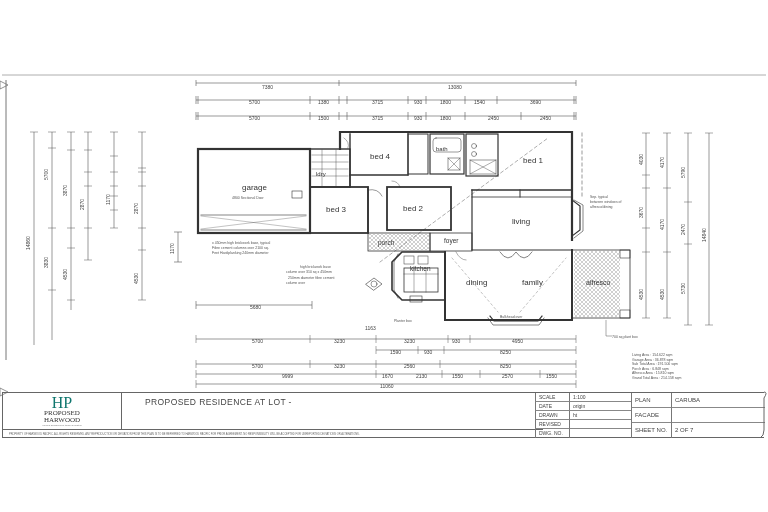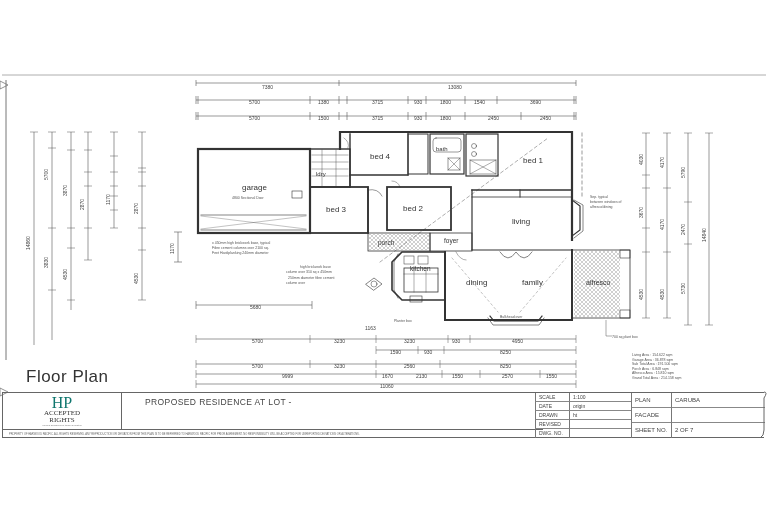--- a/index.html
+++ b/index.html
@@ -375,38 +375,37 @@
       <text x="382" y="378">1670</text>
       <text x="416" y="378">2130</text>
       <text x="452" y="378">1550</text>
       <text x="502" y="378">2570</text>
       <text x="546" y="378">1550</text>
       <text x="380" y="388">11060</text>
     </g>
   </svg>
 
   
-  <div class="title-floor">Floor Plan</div>
 
   
   <div class="areas">
     <div>Living Area : 154.622 sqm</div>
     <div>Garage Area : 36.878 sqm</div>
     <div>Sub Total Area : 191.500 sqm</div>
     <div>Porch Area : 6.848 sqm</div>
     <div>Alfresco Area : 15.810 sqm</div>
     <div>Grand Total Area : 214.158 sqm</div>
   </div>
 
   
   <div class="titleblock">
     <div class="tb-logo">
       <div class="mark">HP</div>
-      <div class="name">ACCEPTED</div>
-      <div class="name">RIGHTS</div>
+      <div class="name">PROPOSED</div>
+      <div class="name">HARWOOD</div>
       <div class="tag">Homes designed for today's lifestyle</div>
     </div>
     <div class="tb-project">PROPOSED RESIDENCE AT LOT -</div>
     <div class="tb-footer">PROPERTY OF HARWOOD PACIFIC. ALL RIGHTS RESERVED. ANY REPRODUCTION OR DEVIATION FROM THIS PLAN IS TO BE REFERRED TO HARWOOD PACIFIC FOR PRIOR AGREEMENT. NO RESPONSIBILITY WILL BE ACCEPTED FOR UNREPORTED DEVIATIONS OR ALTERATIONS.</div>
 
     <div class="tb-grid">
       <div class="tb-cell" style="left:0;top:0;width:34px;height:9px;">SCALE</div>
       <div class="tb-cell" style="left:34px;top:0;width:62px;height:9px;">1:100</div>
       <div class="tb-cell" style="left:0;top:9px;width:34px;height:9px;">DATE</div>
       <div class="tb-cell" style="left:34px;top:9px;width:62px;height:9px;">origin</div>

